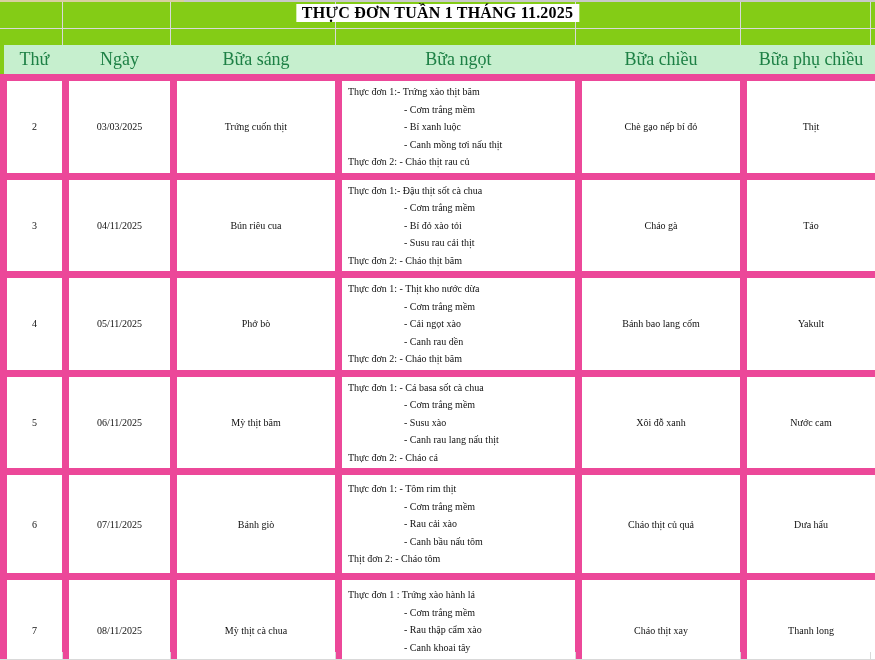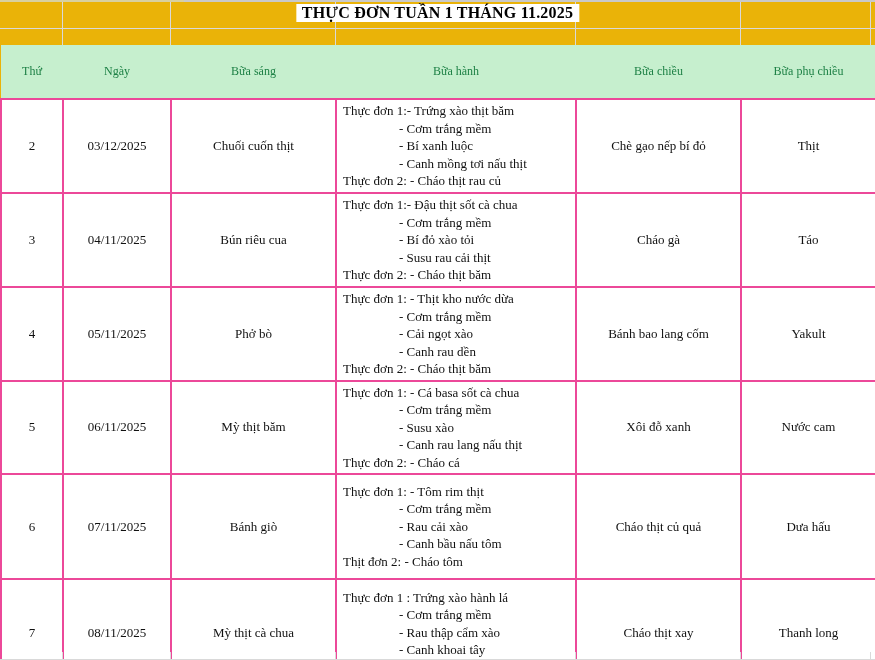--- a/index.html
+++ b/index.html
@@ -1,45 +1,45 @@
 <!DOCTYPE html>
 <html style="--hbg: #c6efce; --hfg: #1d8045; --grid: #d9d9d9;"><head>
 <meta charset="utf-8">
 <style>
   html,body{margin:0;padding:0;}
   body{
     width:875px;height:660px;background:#ffffff;
     font-family:"Liberation Serif","DejaVu Serif",serif;
     color:#111;
   }
-  .sheet{position:relative;width:875px;height:660px;overflow:hidden;background:#eab308;}
+  .sheet{position:relative;width:875px;height:660px;overflow:hidden;background:#84cc16;}
 
   
   .grid-top{position:absolute;top:0;left:0;width:875px;height:45px;}
   .vline{position:absolute;top:2px;bottom:0;width:1px;background:var(--grid,#d9d9d9);}
   .hline{position:absolute;left:0;right:0;height:1px;background:var(--grid,#d9d9d9);}
   .strip-yellow{position:absolute;top:0;left:0;width:184px;height:2px;background:#d8d0a0;}
   .strip-grey{position:absolute;top:0;left:184px;right:0;height:2px;background:#c9c9c9;}
   .sheet-title{
     position:absolute;top:4px;left:50%;transform:translateX(-50%);
     font-weight:bold;font-size:16px;letter-spacing:.2px;
     background:#fff;padding:0 6px;white-space:nowrap;color:#000;
   }
 
   table.menu{
     position:absolute;top:45px;left:0;width:875px;
     border-collapse:collapse;table-layout:fixed;
   }
   thead th{
     background:var(--hbg,#c6efce);color:var(--hfg,#1d8045);
-    font-weight:normal;font-size:12px;height:21px;padding:16px;border:none;
+    font-weight:normal;font-size:18px;height:21px;padding:4px;border:none;
     text-align:center;
   }
   tbody td{
-    border:2px solid #ec4899;font-size:13px;padding:0;background:#fff;color:#111;
+    border:7px solid #ec4899;font-size:10px;padding:0;background:#fff;color:#111;
     overflow:hidden;
   }
   td.c{text-align:center;vertical-align:middle;padding:0 2px;}
   td.lunch{vertical-align:middle;text-align:left;padding:2px 2px 2px 6px;}
   td.lunch div{line-height:17.5px;white-space:nowrap;}
   td.lunch div.indent{padding-left:56px;}
 
   tbody tr:nth-child(1){height:94px;}
   tbody tr:nth-child(2){height:94px;}
   tbody tr:nth-child(3){height:93px;}
@@ -76,30 +76,30 @@
         <col style="width:165px">
       <col style="width:240px">
         <col style="width:165px">
         <col style="width:135px">
     </colgroup>
     <thead>
       <tr>
         <th>Thứ</th>
         <th>Ngày</th>
         <th>Bữa sáng</th>
-        <th>Bữa hành</th>
+        <th>Bữa ngọt</th>
         <th>Bữa chiều</th>
         <th>Bữa phụ chiều</th>
       </tr>
     </thead>
     <tbody>
         <tr>
           <td class="c">2</td>
-          <td class="c">03/12/2025</td>
-          <td class="c">Chuối cuốn thịt</td>
+          <td class="c">03/03/2025</td>
+          <td class="c">Trứng cuốn thịt</td>
           <td class="lunch">
             <div>Thực đơn 1:- Trứng xào thịt băm</div>
             <div class="indent">- Cơm trắng mềm</div>
             <div class="indent">- Bí xanh luộc</div>
             <div class="indent">- Canh mồng tơi nấu thịt</div>
             <div>Thực đơn 2: - Cháo thịt rau củ</div>
           </td>
           <td class="c">Chè gạo nếp bí đỏ</td>
           <td class="c">Thịt</td>
         </tr>

